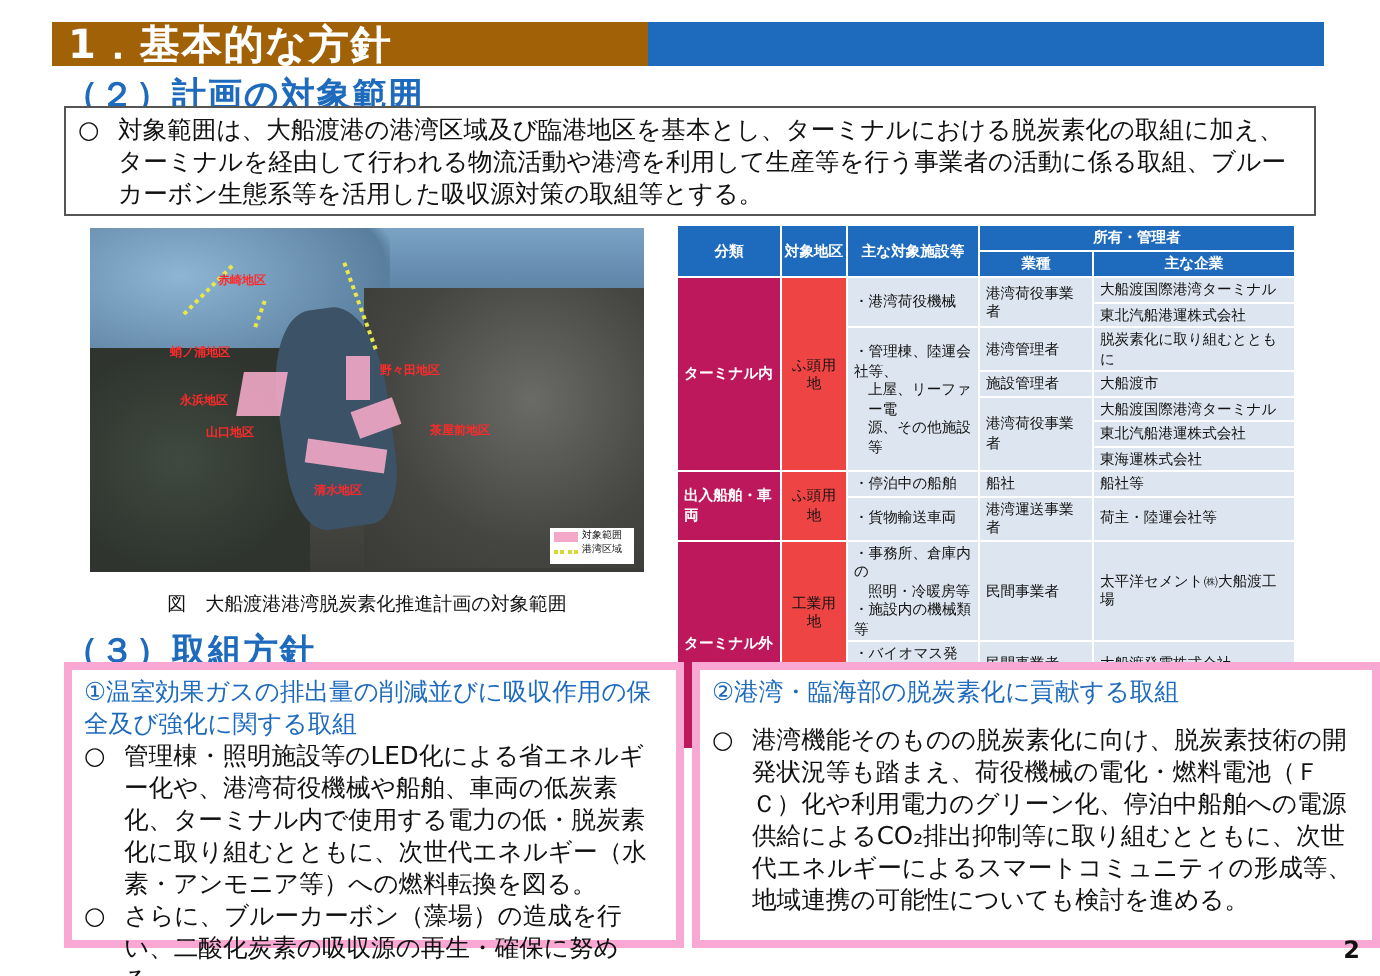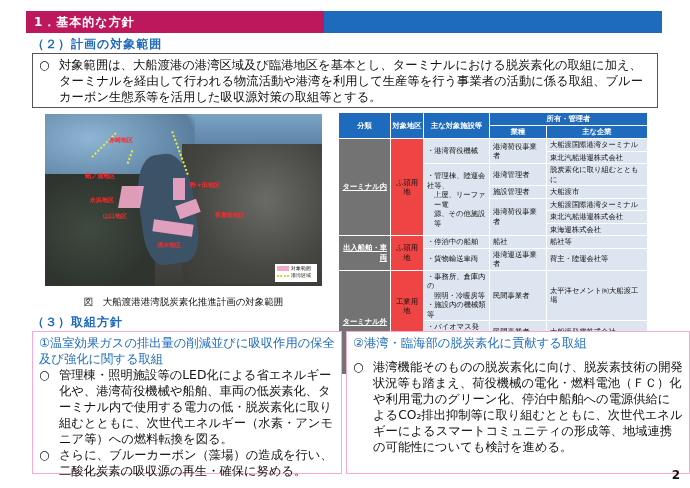--- a/index.html
+++ b/index.html
@@ -1,29 +1,29 @@
 <!DOCTYPE html>
 <html><head>
   <meta charset="utf-8">
   <style>
     * { box-sizing: border-box; margin: 0; padding: 0; }
     html, body { width: 690px; height: 488px; background: #ffffff; overflow: hidden; }
     body { font-family: "DejaVu Sans", "Liberation Sans", sans-serif; color: #111; position: relative; }
 
     .title-bar {
       position: absolute; left: 26px; top: 11px; width: 298px; height: 22px;
-      background: #be185d; color: #fff; font-weight: bold; font-size: 12px;
+      background: #a16207; color: #fff; font-weight: bold; font-size: 20px;
       line-height: 22px; padding-left: 8px; letter-spacing: 1px;
     }
     .title-bar-ext {
       position: absolute; left: 324px; top: 11px; width: 338px; height: 22px;
       background: #1e6bbd;
     }
     .section-head {
-      position: absolute; font-size: 12px; font-weight: bold; color: #1e6bbd;
+      position: absolute; font-size: 17px; font-weight: bold; color: #1e6bbd;
       letter-spacing: 1px;
     }
     .scope-box {
       position: absolute; left: 32px; top: 53px; width: 626px; height: 55px;
       border: 1px solid #555; background: #fff; padding: 3px 6px;
       font-size: 12.3px; line-height: 16px;
     }
     .bullet-row { display: flex; }
     .bullet { width: 20px; flex: 0 0 20px; }
     .bullet-text { flex: 1; }
@@ -70,27 +70,27 @@
     }
     table.facilities th {
       background: #1e6bbd; color: #fff; font-weight: bold; border: 1px solid #fff;
       text-align: center; padding: 1px; height: 11px;
     }
     table.facilities td {
       border: 1px solid #fff; background: #dde6f0; padding: 1px 3px; vertical-align: middle;
       line-height: 9.5px;
     }
     table.facilities td.cat {
-      background: #737373; color: #fff; font-weight: bold; text-align: right; text-decoration: underline;
+      background: #be185d; color: #fff; font-weight: bold; text-align: left;
     }
     table.facilities td.area { background: #ef4444; text-align: center; }
 
     
     .policy-box {
-      position: absolute; border: 1px solid #f9a8d4; background: #fff; padding: 3px 6px;
+      position: absolute; border: 4px solid #f9a8d4; background: #fff; padding: 3px 6px;
       font-size: 12.3px; line-height: 16px;
     }
     .policy-title { color: #1e6bbd; }
     .page-num { position: absolute; right: 10px; bottom: 6px; font-size: 12px; font-weight: bold; }
   </style>
 </head>
 <body>
 
 <div class="title-bar">1．基本的な方針</div>
 <div class="title-bar-ext"></div>

